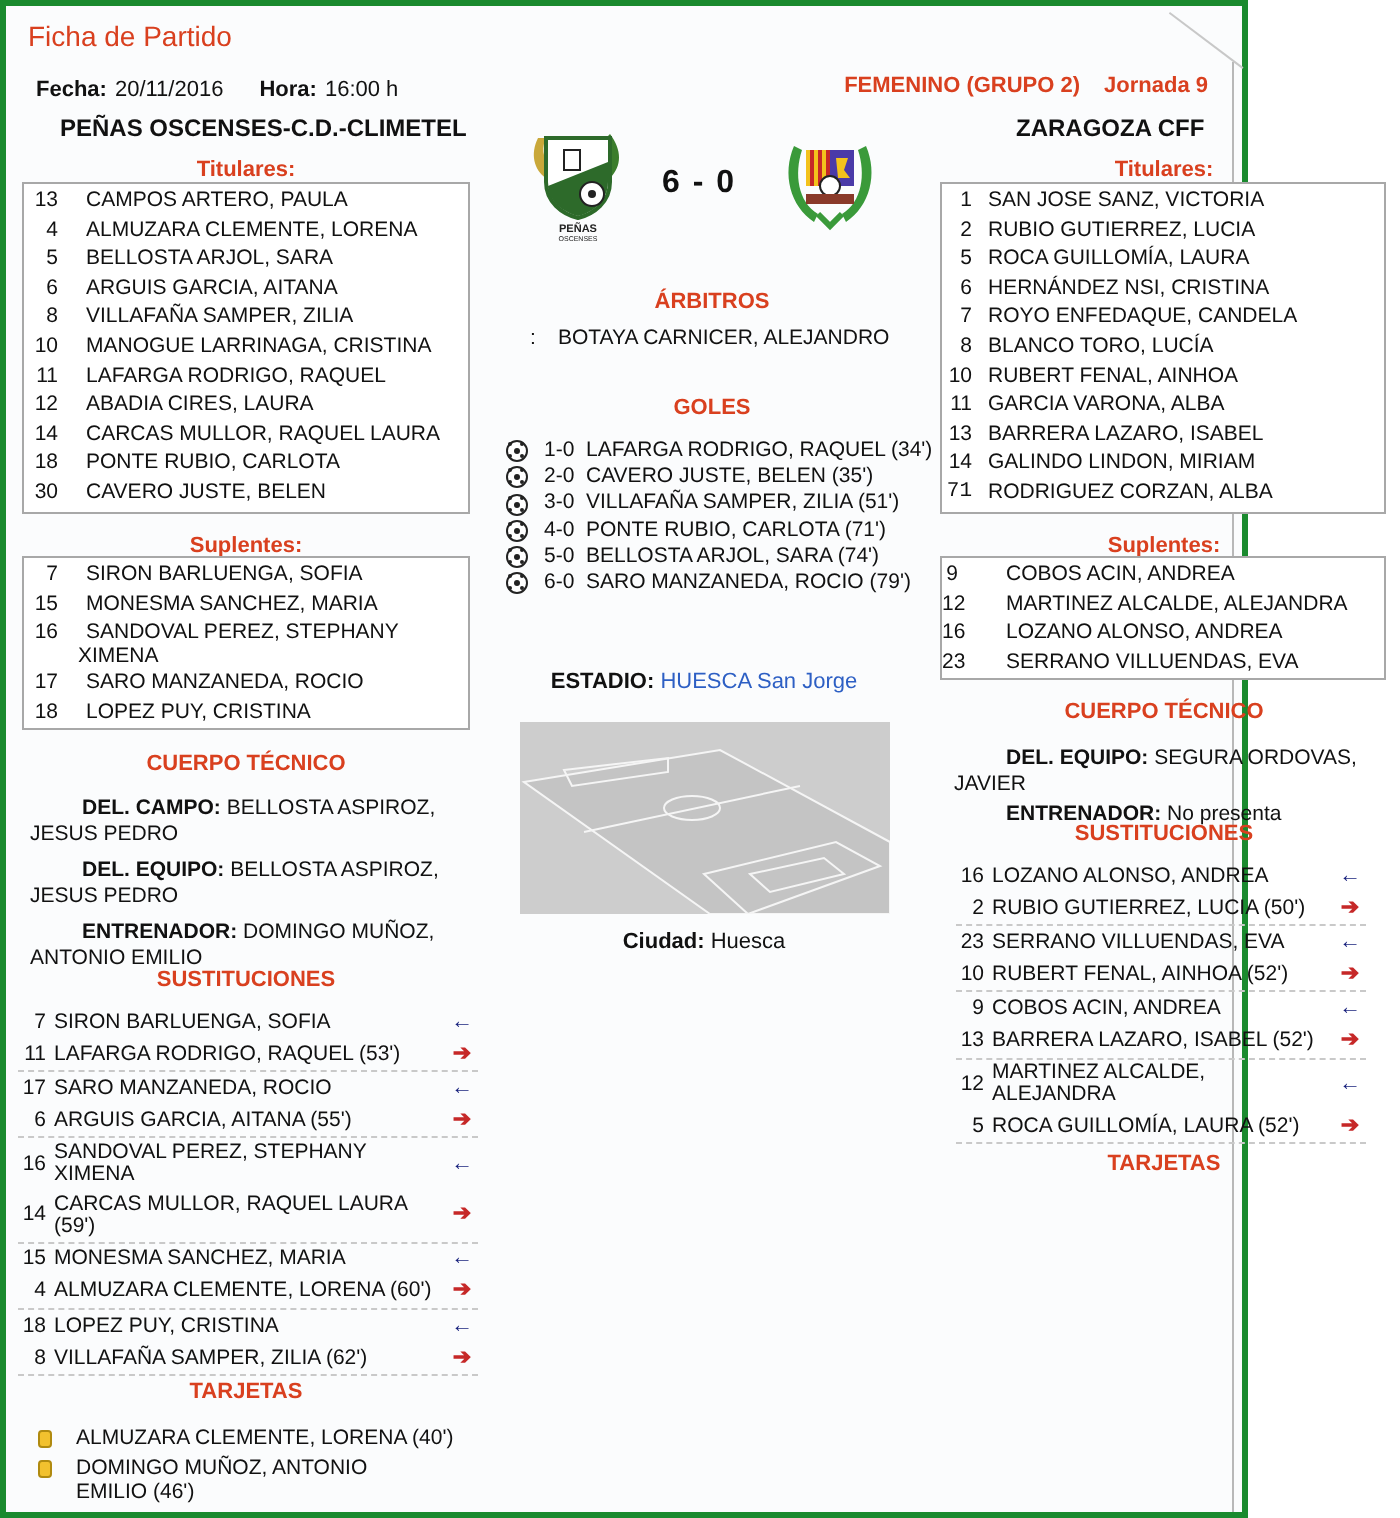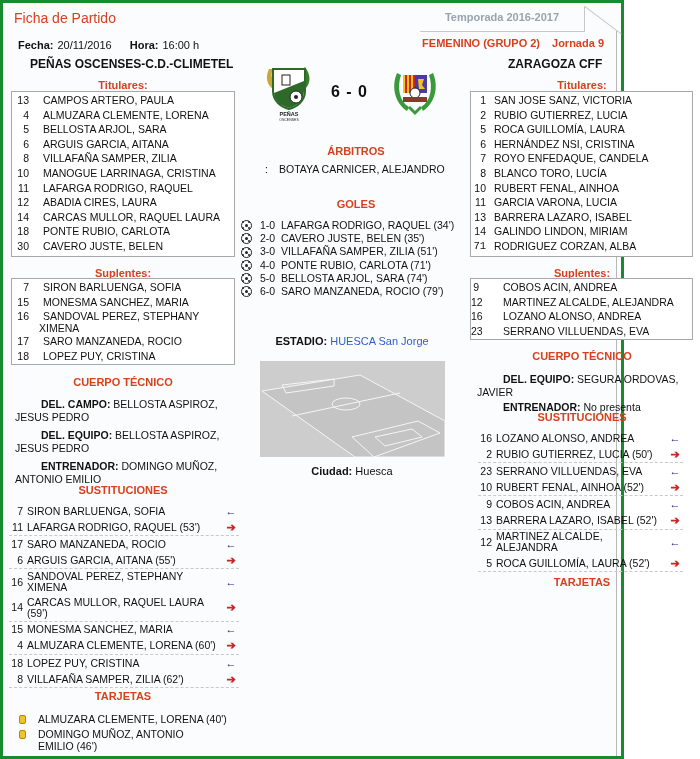--- a/index.html
+++ b/index.html
@@ -47,21 +47,21 @@
 
   .subs { position: absolute; width: 230px; }
   .subs .row { display: flex; align-items: center; font-size: 10.5px; line-height: 12.5px; padding: 1.8px 0; }
   .subs .row.sep { border-bottom: 1px dashed #c9c9c9; }
   .subs .num { width: 18px; text-align: right; padding-right: 4px; flex-shrink: 0; }
   .subs .name { flex: 1; }
   .subs .arrow { width: 16px; text-align: center; font-weight: bold; font-size: 11px; flex-shrink: 0; }
   .arrow.in { color: #1a237e; }
   .arrow.out { color: #c62828; }
 
-  .goals { position: absolute; left: 238px; top: 216px; }
+  .goals { position: absolute; left: 250px; top: 216px; }
   .goals .row { display: flex; align-items: center; font-size: 10.5px; line-height: 13.2px; }
   .ball { width: 11px; height: 11px; border-radius: 50%; border: 1px solid #222; background: #fff; position: relative; margin-right: 8px; flex-shrink: 0; }
   .ball:before { content:""; position:absolute; left:3px; top:3px; width:3px; height:3px; background:#222; border-radius:50%; }
   .ball:after { content:""; position:absolute; left:0px; top:0px; width:2px; height:2px; background:#222; border-radius:50%; box-shadow: 6px 0 0 #222, 0 6px 0 #222, 6px 6px 0 #222; }
   .goals .score-g { width: 21px; }
 
   .cards { position: absolute; left: 16px; top: 710px; }
   .cards .row { display: flex; font-size: 10.5px; line-height: 12.5px; margin-bottom: 2px; }
   .ycard { width: 7px; height: 9px; background: #f2c12e; border: 1px solid #b08a10; border-radius: 2px; margin-right: 12px; margin-top: 2px; flex-shrink: 0; }
 
@@ -75,21 +75,20 @@
   .referee { position: absolute; left: 258px; top: 160px; width: 190px; font-size: 10.5px; }
   .referee .colon { display: inline-block; width: 18px; padding-left: 4px; }
 </style>
 </head>
 <body>
 
 <div class="frame">
   <div class="inner-right"></div>
 
   <div class="title">Ficha de Partido</div>
-  <div class="season-tab">Temporada 2016-2017</div>
   <div class="tab-fold"></div>
 
   <div class="meta">
     <b>Fecha:</b><span>20/11/2016</span><span class="gap"></span><b>Hora:</b><span>16:00 h</span>
   </div>
   <div class="comp">
     <span>FEMENINO (GRUPO 2)</span><span>Jornada 9</span>
   </div>
 
   <div class="team-name team-home">PEÑAS OSCENSES-C.D.-CLIMETEL</div>
@@ -346,21 +345,21 @@
     <div class="row">
         <span class="num" style="width:23px;padding-right:8px;">8</span>
         <span class="name">BLANCO TORO, LUCÍA</span>
       </div>
     <div class="row">
         <span class="num" style="width:23px;padding-right:8px;">10</span>
         <span class="name">RUBERT FENAL, AINHOA</span>
       </div>
     <div class="row">
         <span class="num" style="width:23px;padding-right:8px;">11</span>
-        <span class="name">GARCIA VARONA, LUCIA</span>
+        <span class="name">GARCIA VARONA, ALBA</span>
       </div>
     <div class="row">
         <span class="num" style="width:23px;padding-right:8px;">13</span>
         <span class="name">BARRERA LAZARO, ISABEL</span>
       </div>
     <div class="row">
         <span class="num" style="width:23px;padding-right:8px;">14</span>
         <span class="name">GALINDO LINDON, MIRIAM</span>
       </div>
     <div class="row">

